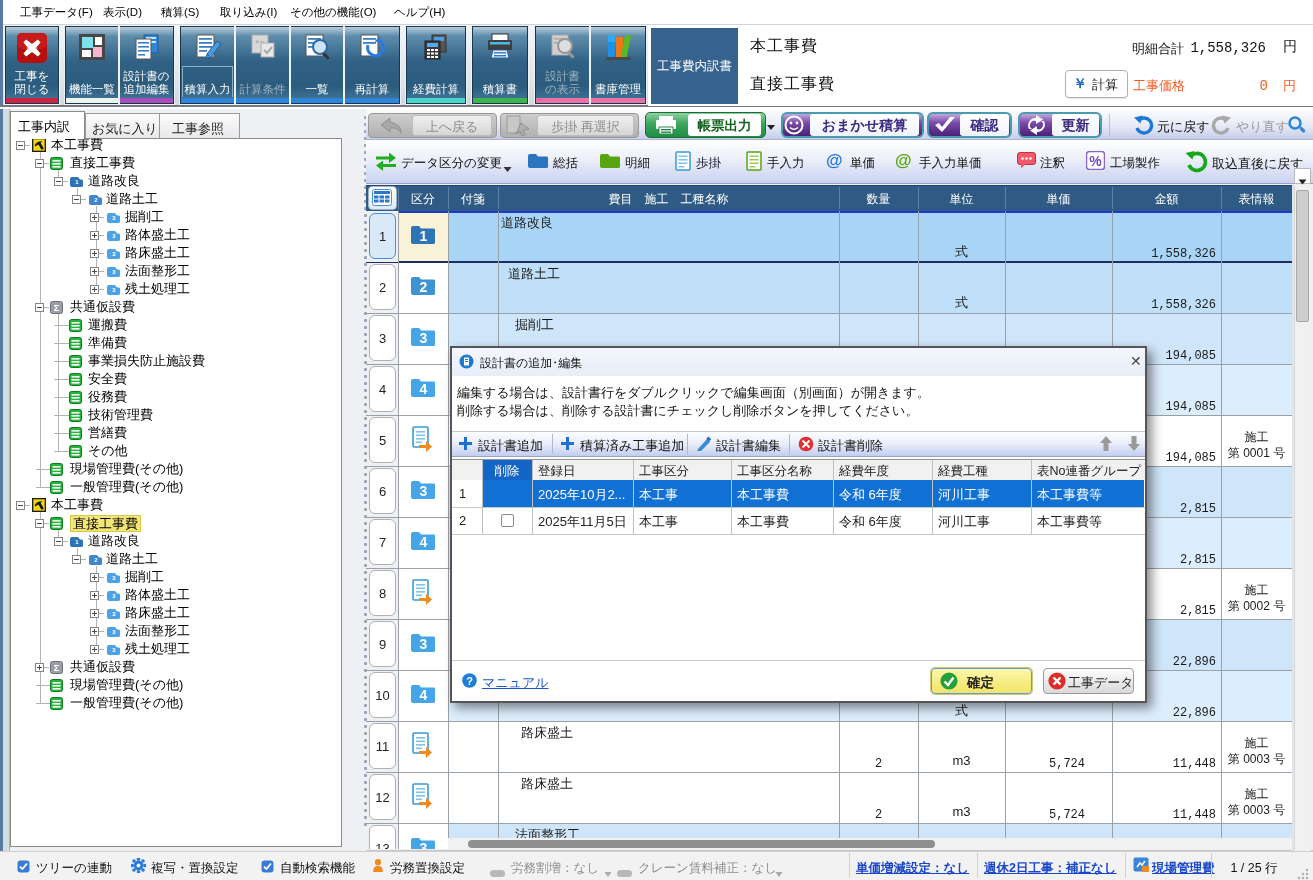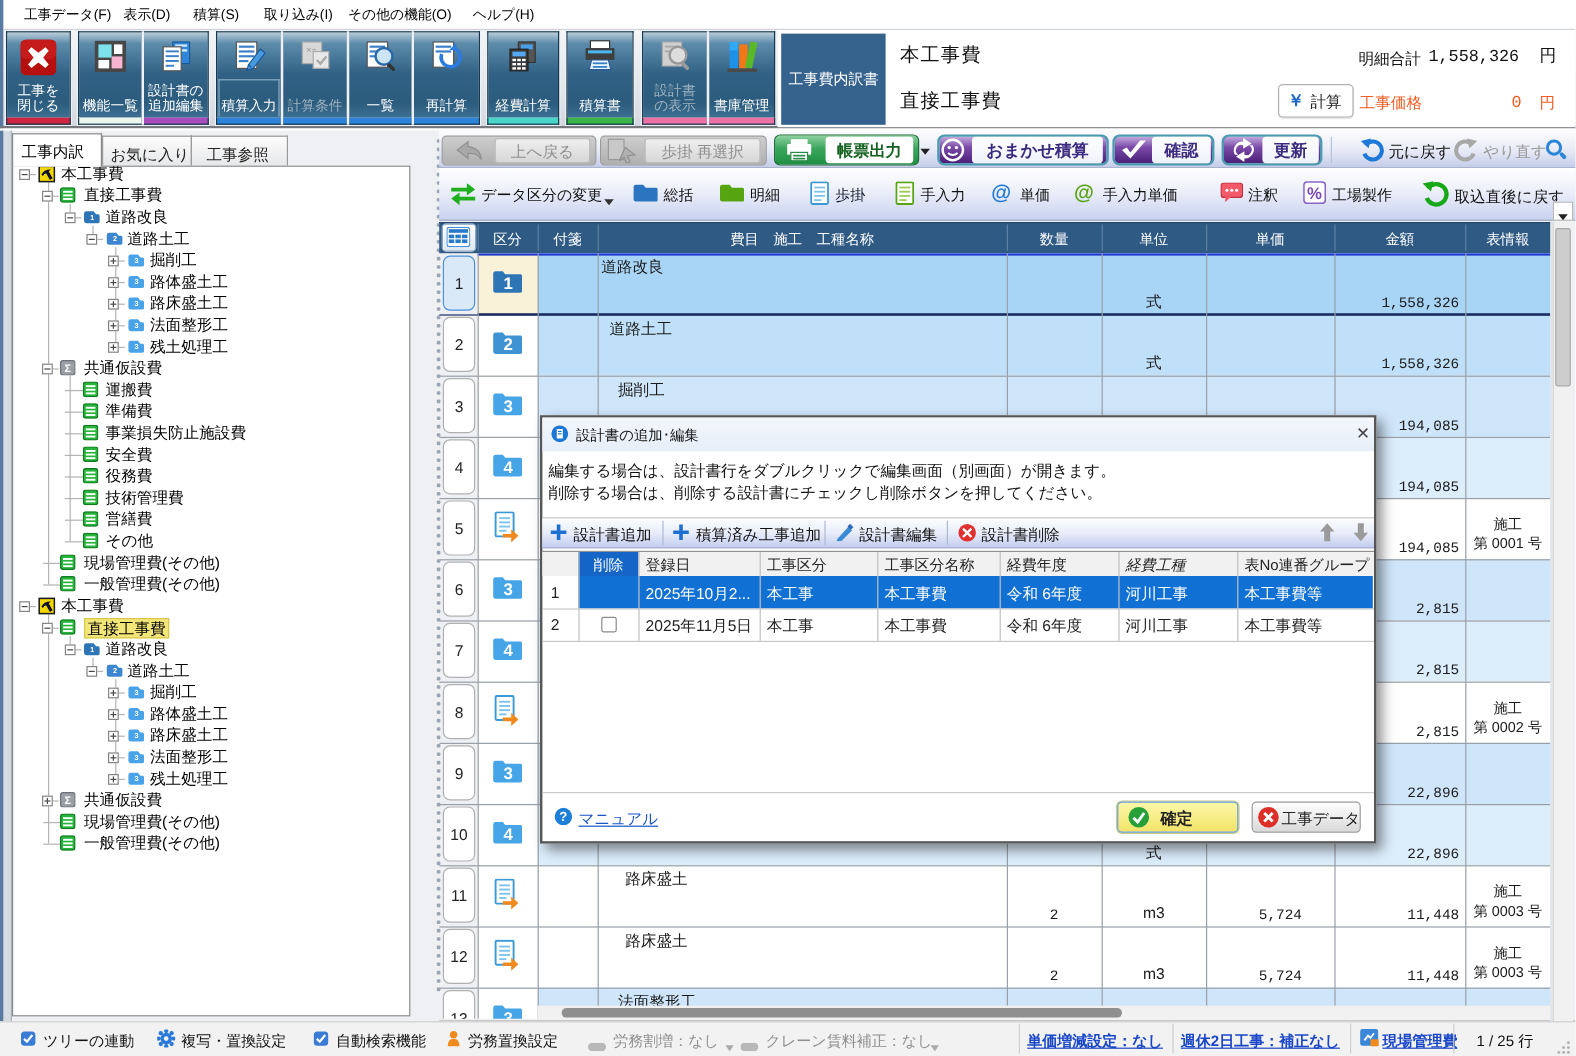--- a/index.html
+++ b/index.html
@@ -1010,21 +1010,21 @@
         <path d="M8 16 L14 9 L10.5 9 L10.5 1 L5.5 1 L5.5 9 L2 9 Z" fill="#9a9a9a"></path>
       </svg></div>
 <div style="left:452px;top:459px;width:693px;height:1px;background:#909090;z-index:11;"></div>
 <div style="left:452px;top:460px;width:693px;height:20px;background:#f1f1f1;z-index:11;"></div>
 <div style="left:482px;top:460px;width:50px;height:20px;background:#1565c6;z-index:11;"></div>
 <div style="left:482px;top:463px;width:50px;text-align:center;font-size:12.5px;color:#fff;z-index:11;">削除</div>
 <div style="left:538px;top:463px;font-size:12.5px;color:#222;z-index:11;">登録日</div>
 <div style="left:639px;top:463px;font-size:12.5px;color:#222;z-index:11;">工事区分</div>
 <div style="left:737px;top:463px;font-size:12.5px;color:#222;z-index:11;">工事区分名称</div>
 <div style="left:839px;top:463px;font-size:12.5px;color:#222;z-index:11;">経費年度</div>
-<div style="left:938px;top:463px;font-size:12.5px;color:#222;z-index:11;font-style:italic;">経費工種</div>
+<div style="left:938px;top:463px;font-size:12.5px;color:#222;z-index:11;">経費工種</div>
 <div style="left:1037px;top:463px;font-size:12.5px;color:#222;z-index:11;">表No連番グループ</div>
 <div style="left:482px;top:480px;width:662px;height:27px;background:#1070d4;z-index:11;"></div>
 <div style="left:459px;top:486px;font-size:13px;color:#222;z-index:11;">1</div>
 <div style="left:538px;top:486px;font-size:13px;color:#fff;z-index:11;">2025年10月2...</div>
 <div style="left:639px;top:486px;font-size:13px;color:#fff;z-index:11;">本工事</div>
 <div style="left:737px;top:486px;font-size:13px;color:#fff;z-index:11;">本工事費</div>
 <div style="left:839px;top:486px;font-size:13px;color:#fff;z-index:11;">令和 6年度</div>
 <div style="left:938px;top:486px;font-size:13px;color:#fff;z-index:11;">河川工事</div>
 <div style="left:1037px;top:486px;font-size:13px;color:#fff;z-index:11;">本工事費等</div>
 <div style="left:452px;top:507px;width:693px;height:1px;background:#c8c8c8;z-index:11;"></div>

